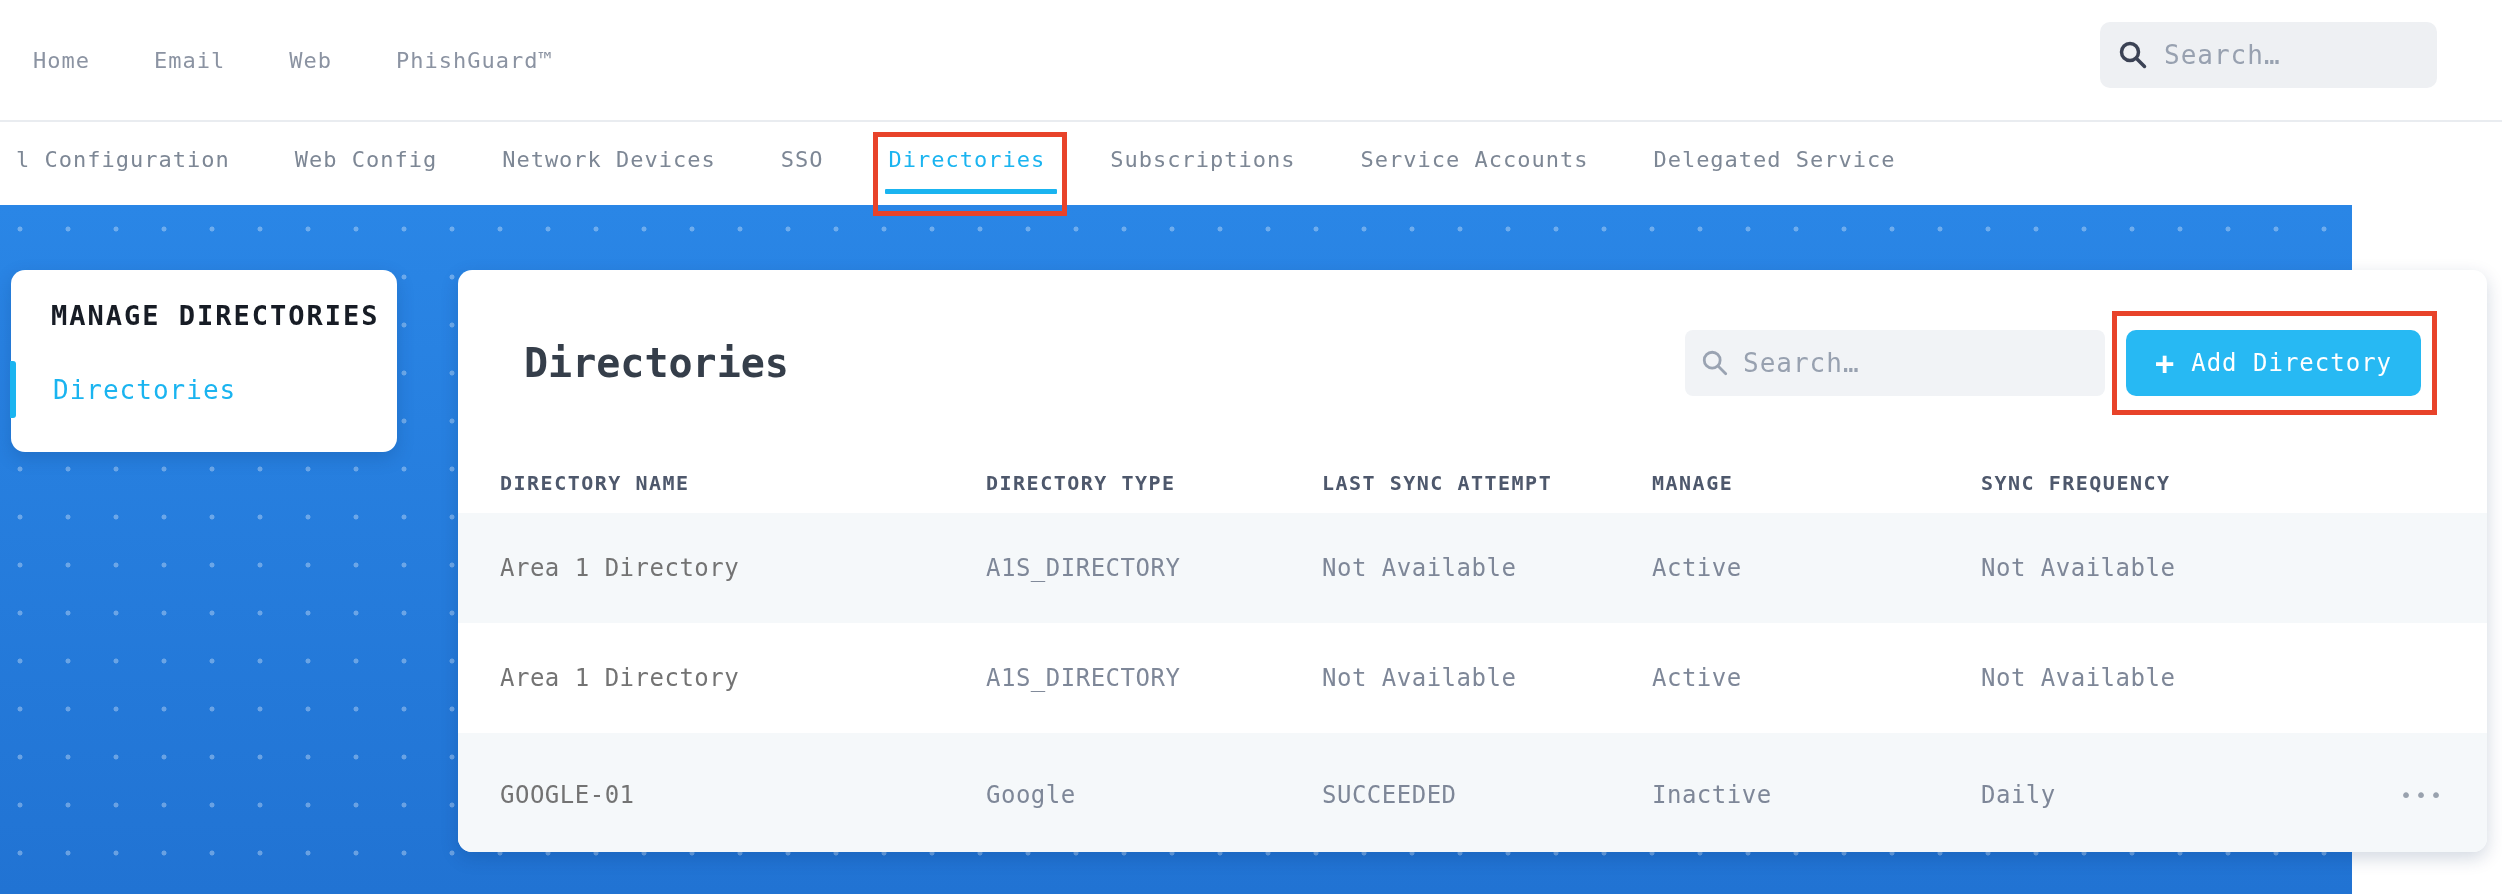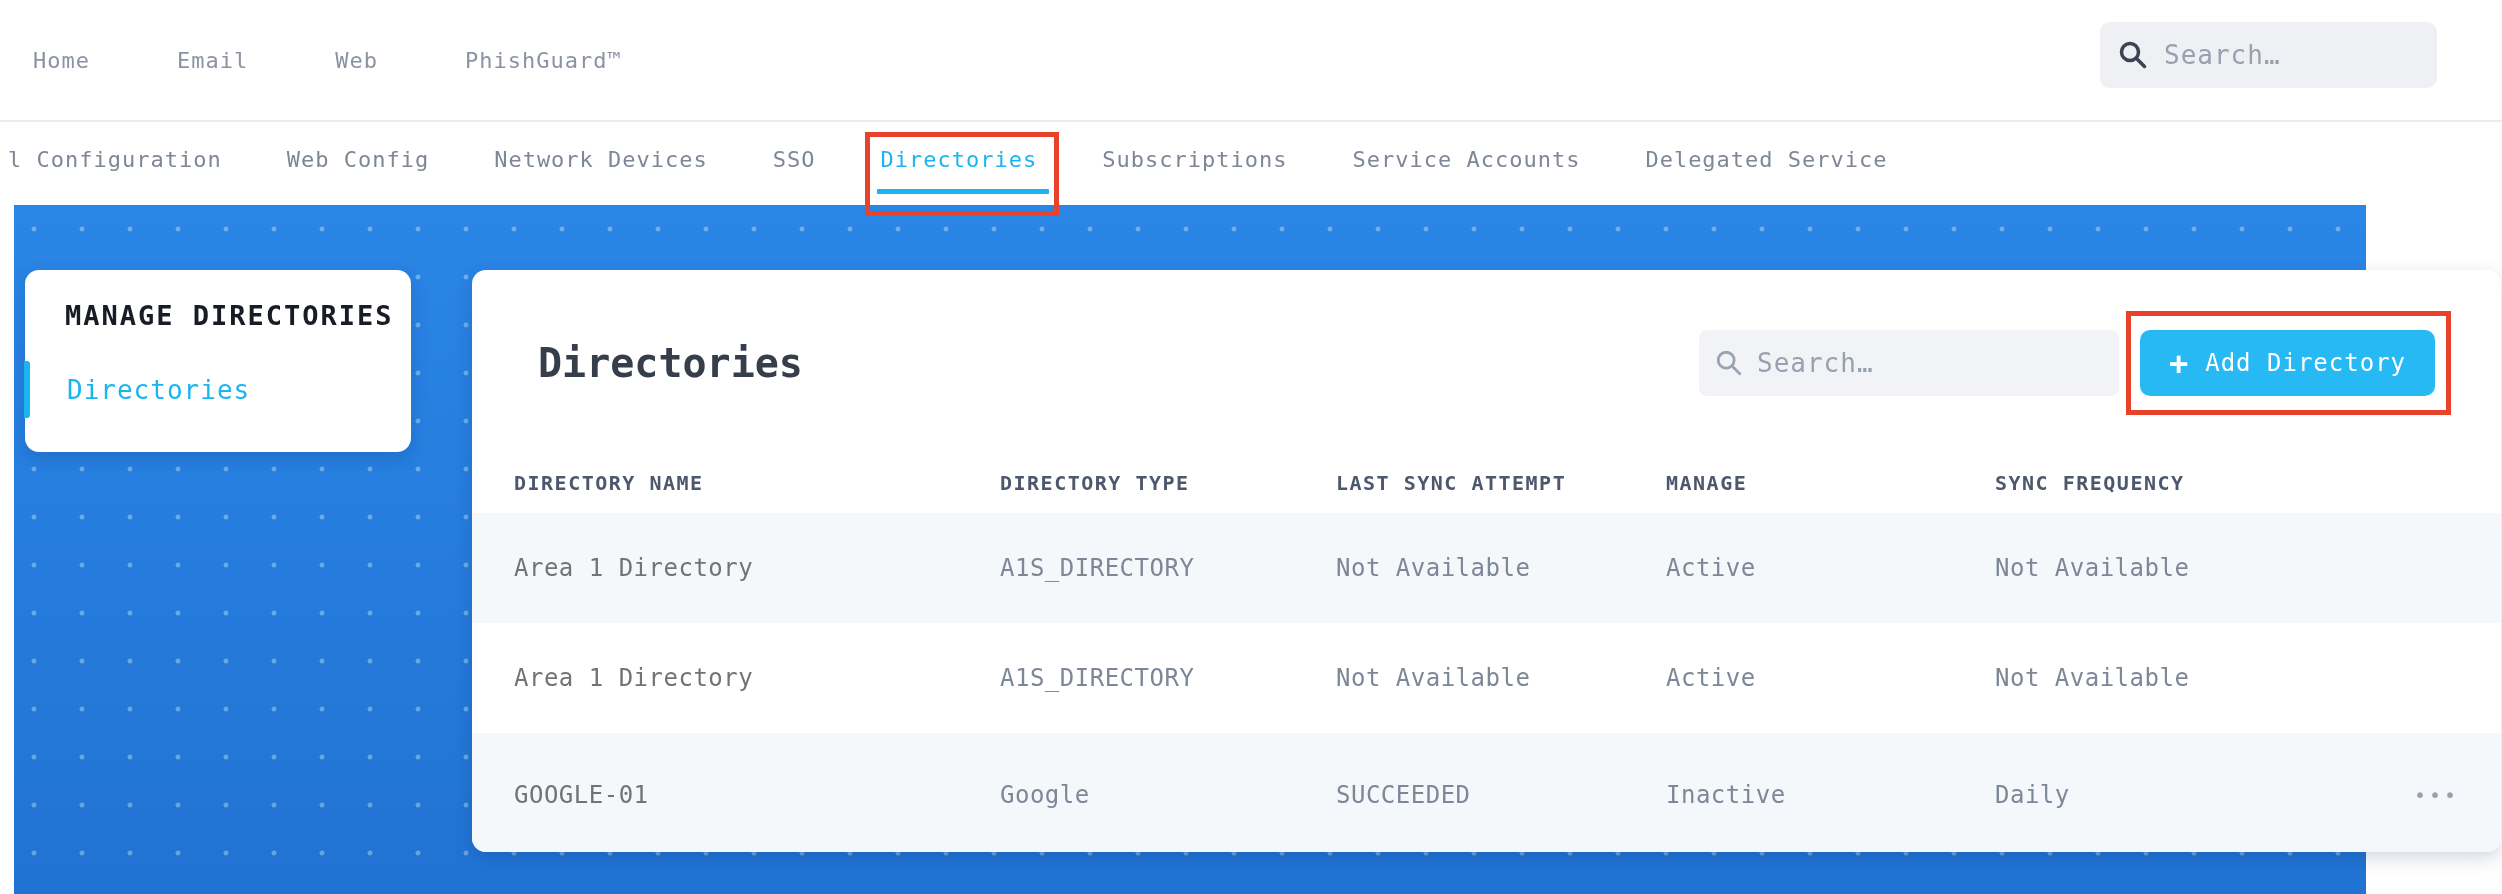--- a/index.html
+++ b/index.html
@@ -2,43 +2,43 @@
 <html><head>
 <meta charset="utf-8">
 <style>
   * { box-sizing: border-box; margin: 0; padding: 0; }
   body { background:#ffffff; font-family:"DejaVu Sans Mono","Liberation Mono",monospace; }
   .screen { position:relative; width:2502px; height:894px; overflow:hidden; background:#fff; }
 
   
   .topnav { position:absolute; left:0; top:0; width:2502px; height:122px; background:#fff;
             border-bottom:2px solid #e9ecf0; display:flex; align-items:center; z-index:6; }
-  .topnav .navitems { display:flex; align-items:center; gap:87px; padding-left:33px; }
+  .topnav .navitems { display:flex; align-items:center; gap:64px; padding-left:33px; }
   .topnav .navitem { font-size:22px; letter-spacing:1px; color:#8b93a2; font-weight:500; cursor:pointer; white-space:nowrap; }
   .searchbox { display:flex; align-items:center; background:#eef0f3; border-radius:10px; }
   .searchbox svg { flex:0 0 auto; }
   .searchbox input { border:none; outline:none; background:transparent; flex:1; min-width:0;
                      font:inherit; font-size:26px; letter-spacing:1px; color:#3a4150; }
   .searchbox input::placeholder { color:#98a1b0; }
   .top-search { position:absolute; left:2100px; top:22px; width:337px; height:66px; padding:0 18px; gap:16px; }
   .top-search svg { stroke:#3b4254; }
 
   
   .tabbar { position:absolute; left:0; top:122px; width:2502px; height:74px; background:#fff;
-            display:flex; align-items:center; gap:65px; padding-left:8px; z-index:5; }
+            display:flex; align-items:center; gap:65px; padding-left:16px; z-index:5; }
   .tab { position:relative; height:100%; display:flex; align-items:center; font-size:22px;
          letter-spacing:1px; color:#7d8795; font-weight:500; white-space:nowrap; cursor:pointer; }
   .tab.active { color:#1ab4f0; }
   .tab.active .underline { position:absolute; left:-4px; right:-12px; bottom:2px; height:5px;
                            background:#1ab4f0; border-radius:1px; }
   .anno-box { position:absolute; border:5px solid #e8432a; pointer-events:none; z-index:9; }
   .tab-anno { left:-16px; right:-22px; top:10px; bottom:-20px; }
 
   
-  .content { position:absolute; left:14px; top:205px; width:2352px; height:689px; z-index:1;
+  .content { position:absolute; left:0; top:205px; width:2352px; height:689px; z-index:1;
     background:
       radial-gradient(rgba(255,255,255,.32) 2.2px, rgba(255,255,255,0) 2.8px) repeat,
       linear-gradient(180deg,#2a86e6,#2173d3);
     background-size:48px 48px, 100% 100%;
     background-position:-4px 0, 0 0; }
 
   
   .side-card { position:absolute; left:11px; top:65px; width:386px; height:182px; background:#fff;
                border-radius:14px; box-shadow:0 6px 18px rgba(5,40,90,.18); overflow:visible; }
   .side-card .card-title { padding:30px 0 0 40px; font-size:27px; font-weight:700; letter-spacing:2px; color:#171c25; white-space:nowrap; }

